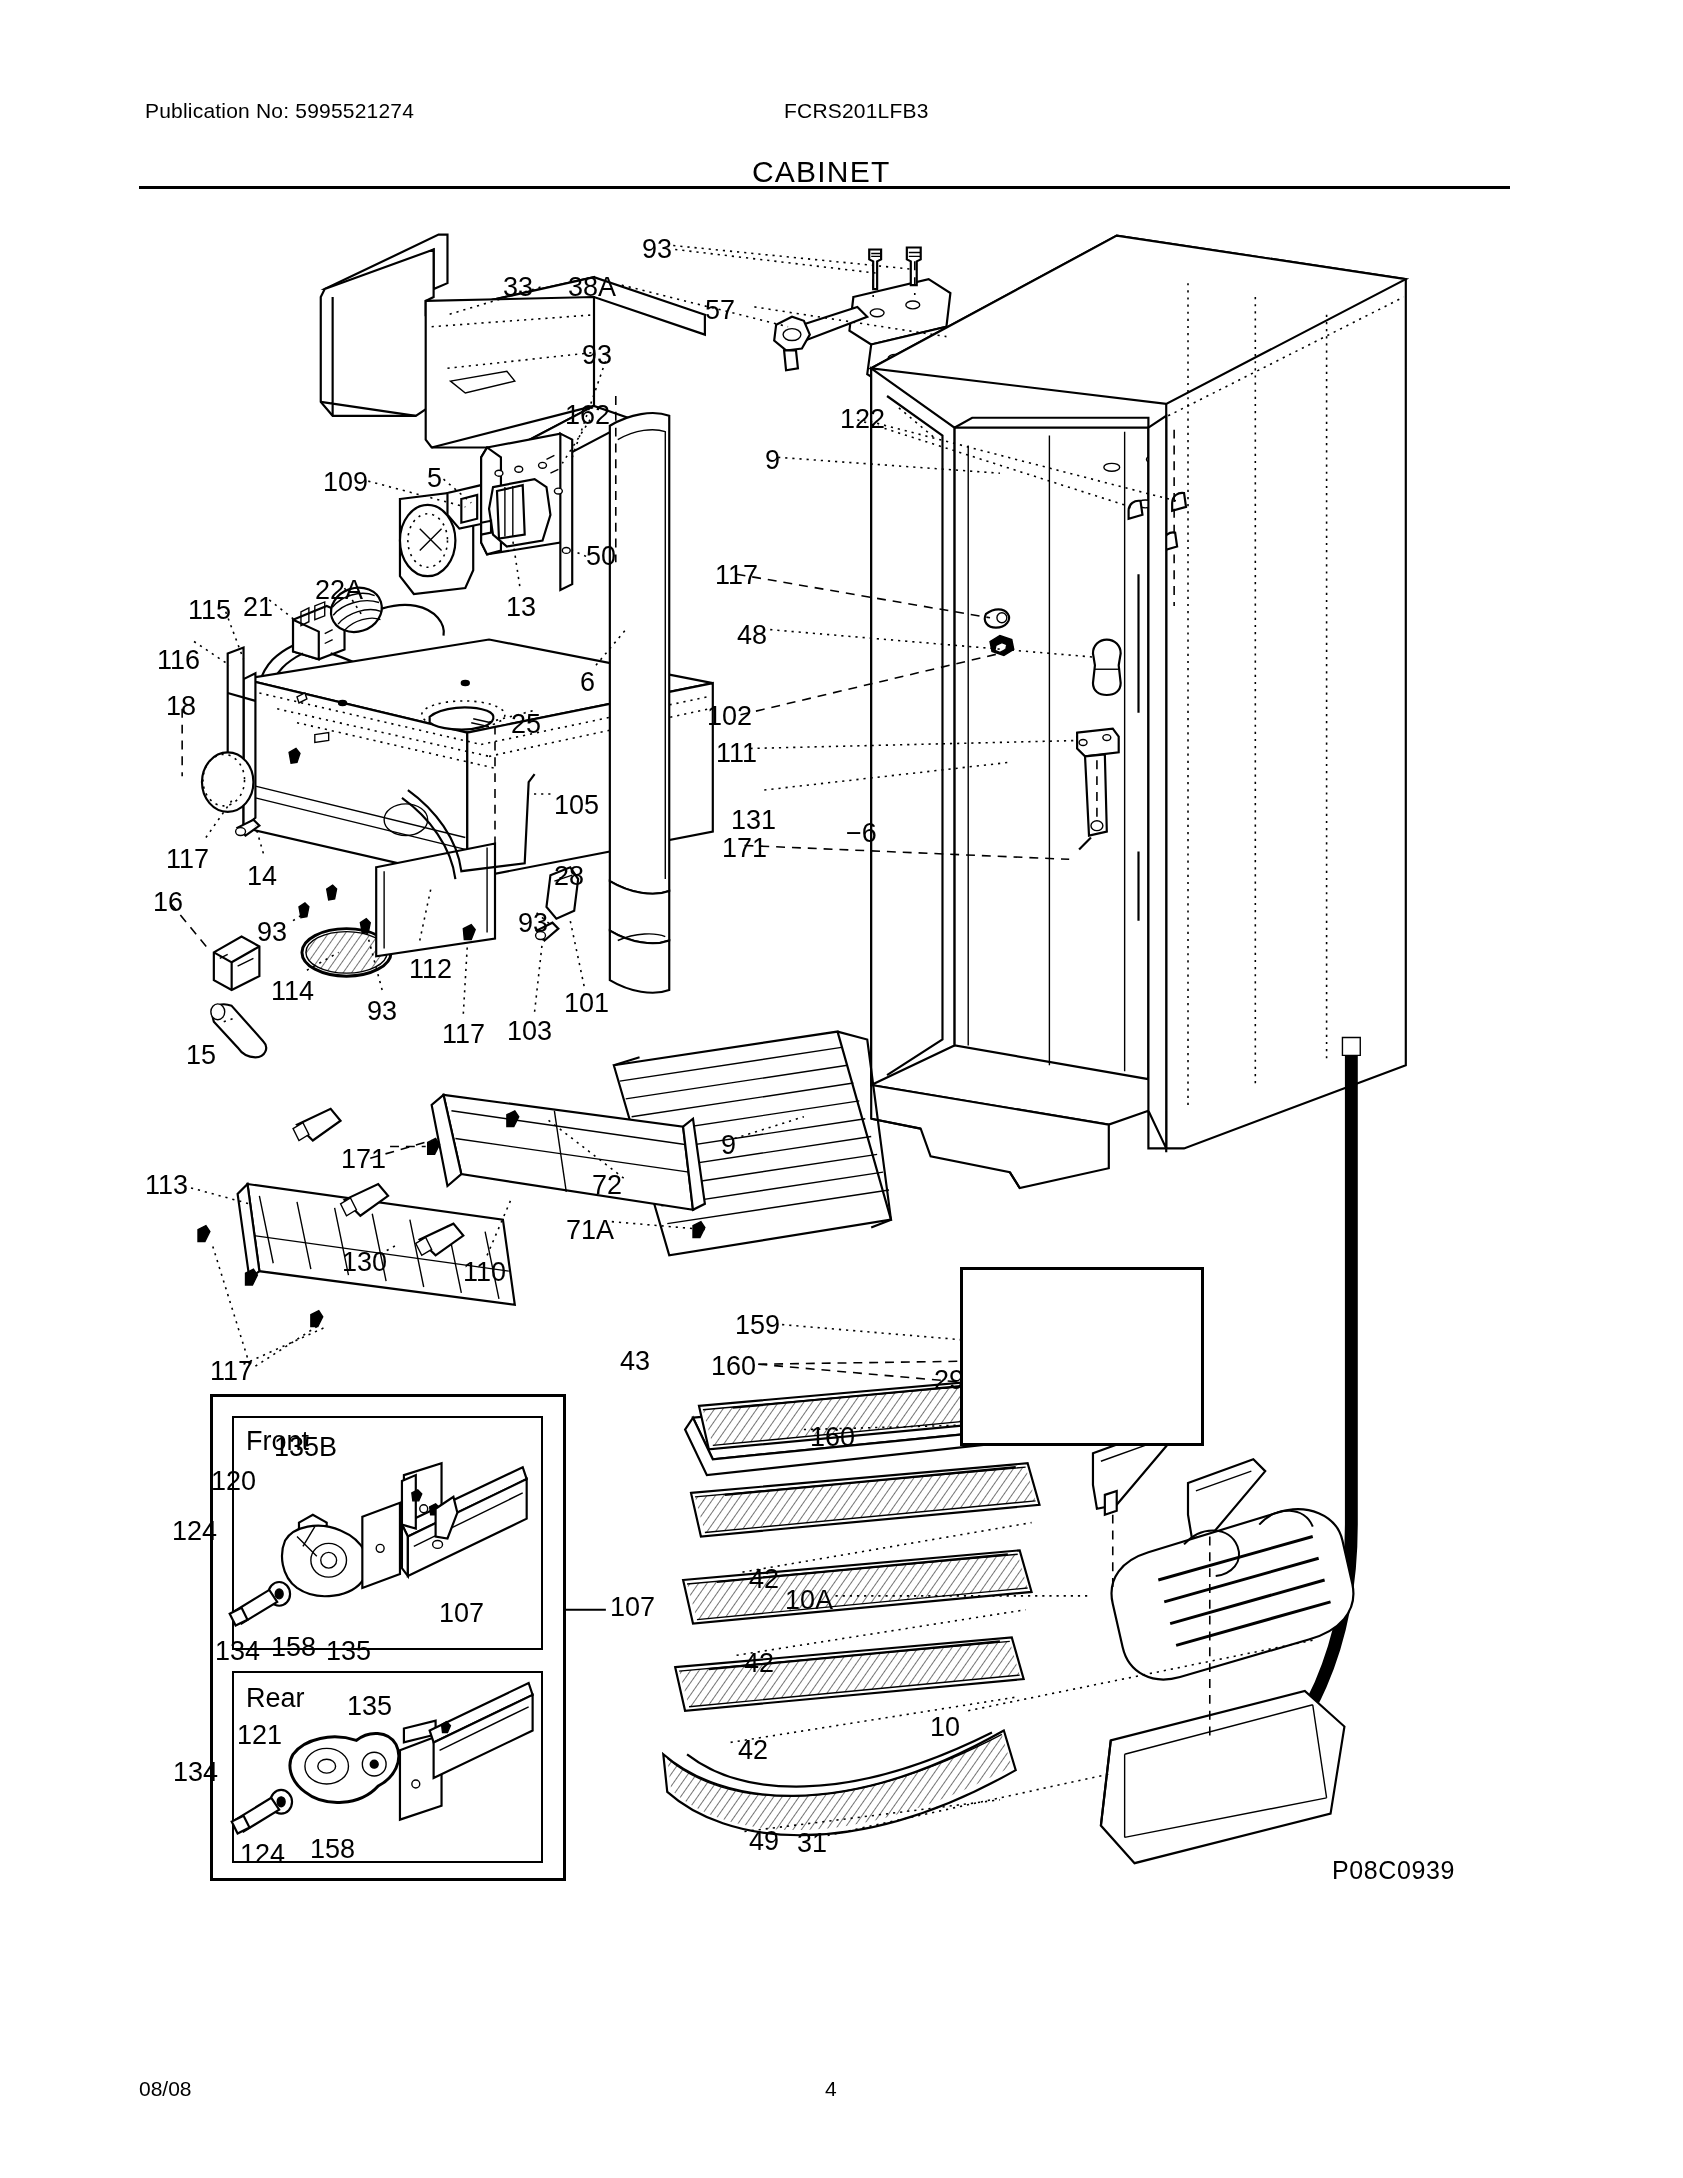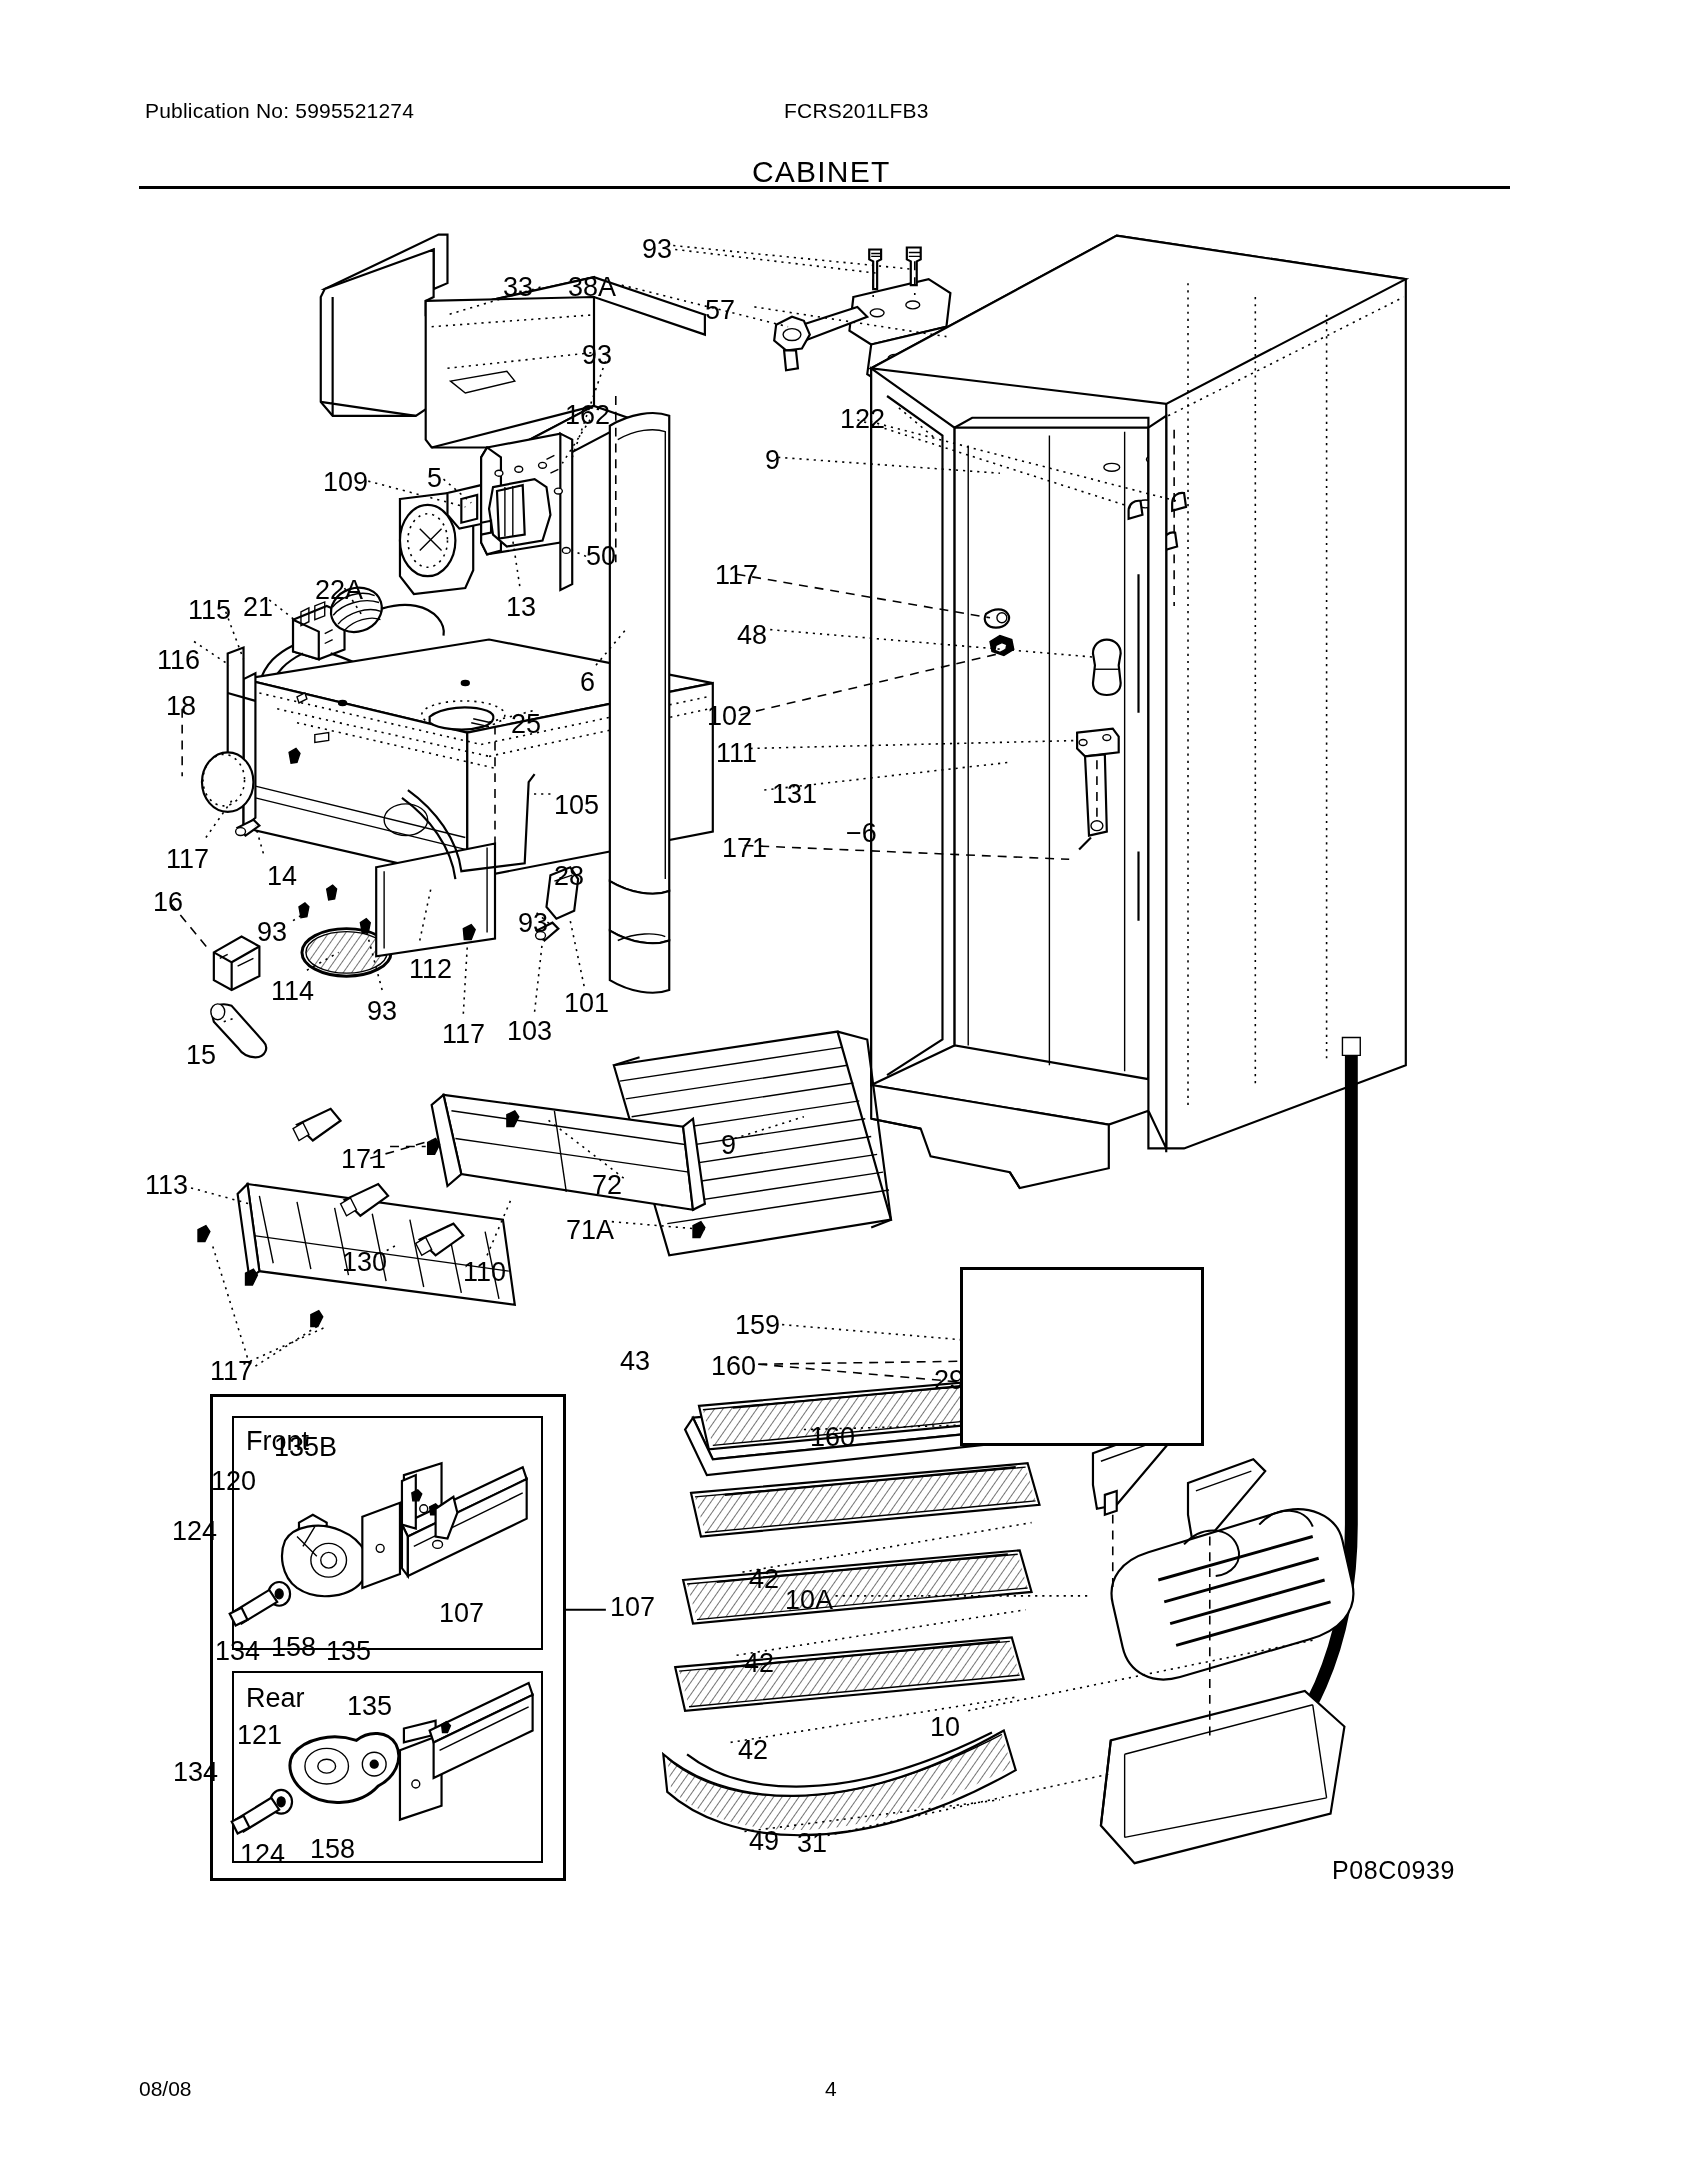--- a/index.html
+++ b/index.html
@@ -530,42 +530,42 @@
       <div class="lbl" style="left: 323px; top: 469px;">109</div>
       <div class="lbl" style="left: 427px; top: 465px;">5</div>
       <div class="lbl" style="left: 586px; top: 543px;">50</div>
       <div class="lbl" style="left: 506px; top: 594px;">13</div>
       <div class="lbl" style="left: 315px; top: 577px;">22A</div>
       <div class="lbl" style="left: 243px; top: 594px;">21</div>
       <div class="lbl" style="left: 188px; top: 597px;">115</div>
       <div class="lbl" style="left: 157px; top: 627px; margin-top: 20px;">116</div>
       <div class="lbl" style="left: 166px; top: 693px;">18</div>
       <div class="lbl" style="left: 166px; top: 846px;">117</div>
-      <div class="lbl" style="left: 247px; top: 863px; margin-left: 20px;">14</div>
+      <div class="lbl" style="left: 247px; top: 863px;">14</div>
       <div class="lbl" style="left: 153px; top: 889px;">16</div>
       <div class="lbl" style="left: 186px; top: 1042px;">15</div>
       <div class="lbl" style="left: 257px; top: 919px;">93</div>
       <div class="lbl" style="left: 271px; top: 978px;">114</div>
       <div class="lbl" style="left: 367px; top: 998px;">93</div>
       <div class="lbl" style="left: 409px; top: 956px;">112</div>
       <div class="lbl" style="left: 442px; top: 1021px;">117</div>
       <div class="lbl" style="left: 511px; top: 711px;">25</div>
       <div class="lbl" style="left: 554px; top: 792px;">105</div>
       <div class="lbl" style="left: 554px; top: 863px;">28</div>
       <div class="lbl" style="left: 518px; top: 910px;">93</div>
       <div class="lbl" style="left: 507px; top: 1018px;">103</div>
       <div class="lbl" style="left: 564px; top: 990px;">101</div>
       <div class="lbl" style="left: 580px; top: 669px;">6</div>
       <div class="lbl" style="left: 765px; top: 447px;">9</div>
       <div class="lbl" style="left: 840px; top: 406px;">122</div>
       <div class="lbl" style="left: 715px; top: 562px;">117</div>
       <div class="lbl" style="left: 737px; top: 622px;">48</div>
       <div class="lbl" style="left: 707px; top: 703px;">102</div>
       <div class="lbl" style="left: 716px; top: 740px;">111</div>
-      <div class="lbl" style="left: 731px; top: 781px; margin-left: 41px;">131</div>
+      <div class="lbl" style="left: 731px; top: 807px;">131</div>
       <div class="lbl" style="left: 722px; top: 835px;">171</div>
       <div class="lbl" style="left: 846px; top: 820px;">−6</div>
       <div class="lbl" style="left: 341px; top: 1146px;">171</div>
       <div class="lbl" style="left: 145px; top: 1172px;">113</div>
       <div class="lbl" style="left: 342px; top: 1249px;">130</div>
       <div class="lbl" style="left: 463px; top: 1259px;">110</div>
       <div class="lbl" style="left: 210px; top: 1358px;">117</div>
       <div class="lbl" style="left: 592px; top: 1172px;">72</div>
       <div class="lbl" style="left: 566px; top: 1217px;">71A</div>
       <div class="lbl" style="left: 721px; top: 1132px;">9</div>

